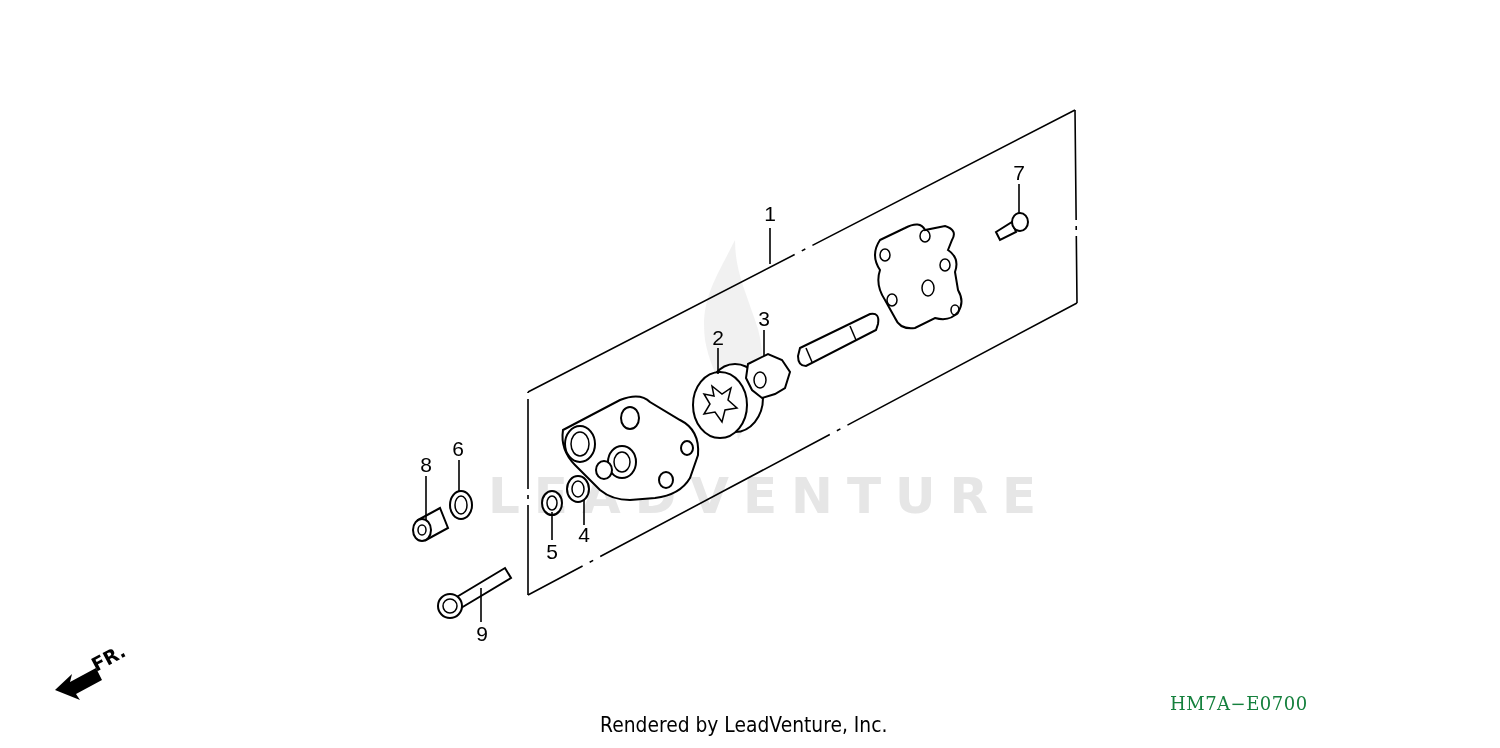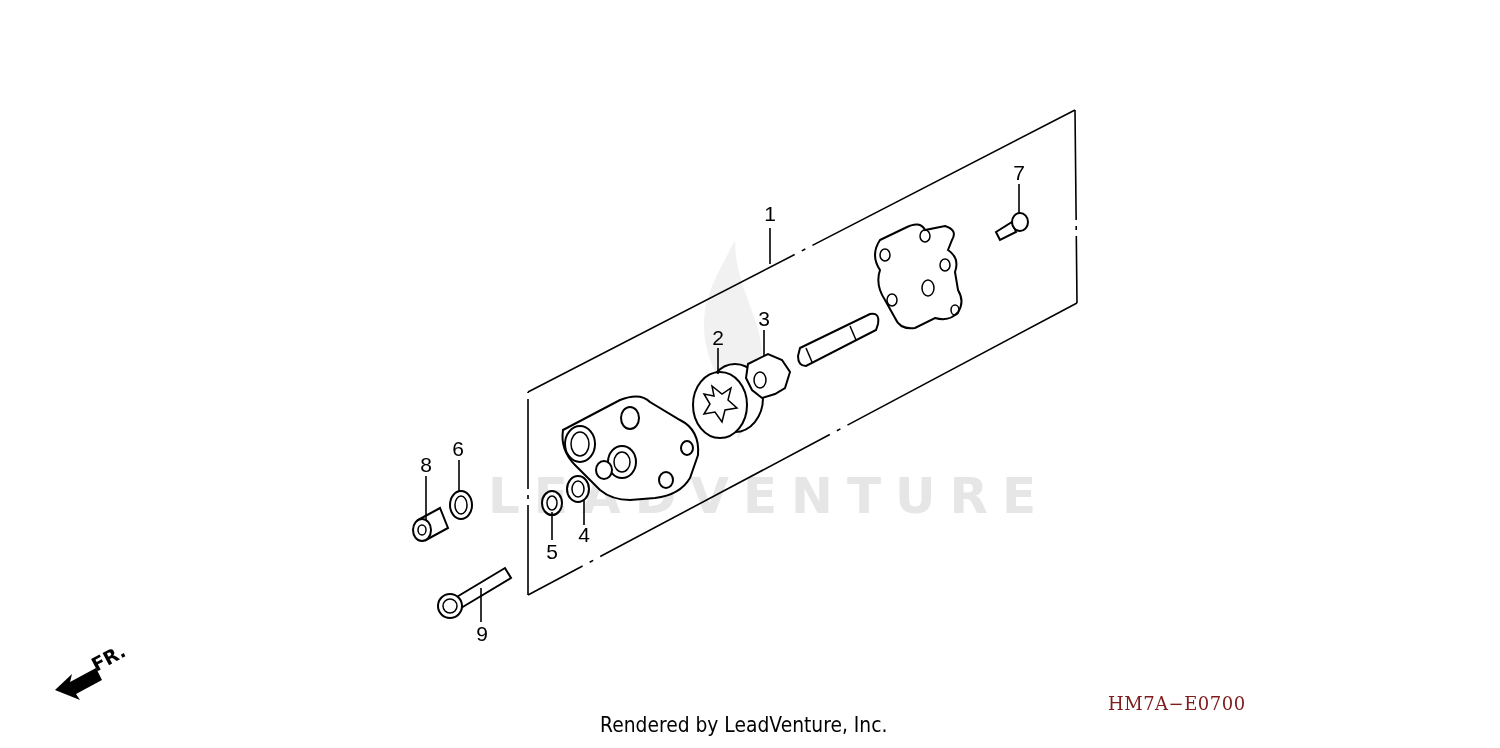--- a/index.html
+++ b/index.html
@@ -1,20 +1,20 @@
 <!DOCTYPE html>
 <html><head>
 <meta charset="utf-8">
 <style>
   html, body { margin: 0; padding: 0; background: #ffffff; }
   body { width: 1500px; height: 748px; position: relative; overflow: hidden; font-family: "DejaVu Sans", sans-serif; }
   #diagram { position: absolute; left: 0; top: 0; width: 1500px; height: 748px; }
   .callout { font-family: "Liberation Sans", sans-serif; font-size: 21px; fill: #000; text-anchor: middle; }
   .watermark { font-family: "DejaVu Sans", sans-serif; font-size: 50px; font-weight: bold; fill: #e6e6e6; letter-spacing: 14px; }
-  .diagram-code { position: absolute; left: 1108px; top: 693px; font-family: "DejaVu Serif", serif; font-size: 18px; color: #7f1d1d; letter-spacing: 0.5px; }
+  .diagram-code { position: absolute; left: 1170px; top: 693px; font-family: "DejaVu Serif", serif; font-size: 18px; color: #15803d; letter-spacing: 0.5px; }
   .render-credit { position: absolute; left: 600px; top: 712px; font-family: "DejaVu Sans", sans-serif; font-size: 22px; color: #000; transform: scaleX(0.85); transform-origin: left top; }
   .part { fill: #fff; stroke: #000; stroke-width: 2; }
   .thin { fill: none; stroke: #000; stroke-width: 1.5; }
 </style>
 </head>
 <body>
 
 <svg id="diagram" viewBox="0 0 1500 748" xmlns="http://www.w3.org/2000/svg">
 
   <text class="watermark" x="488" y="513">LEADVENTURE</text>

